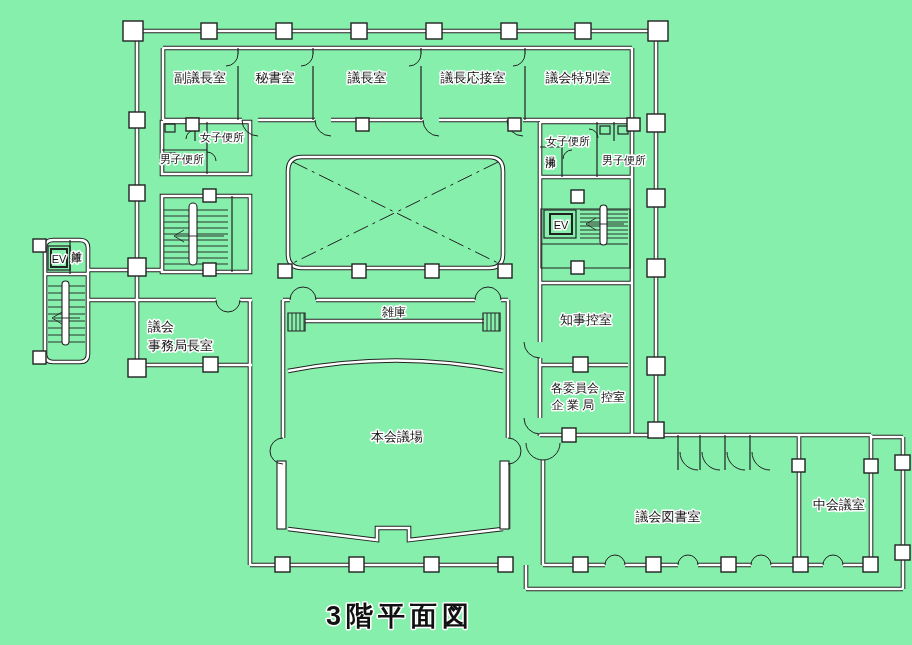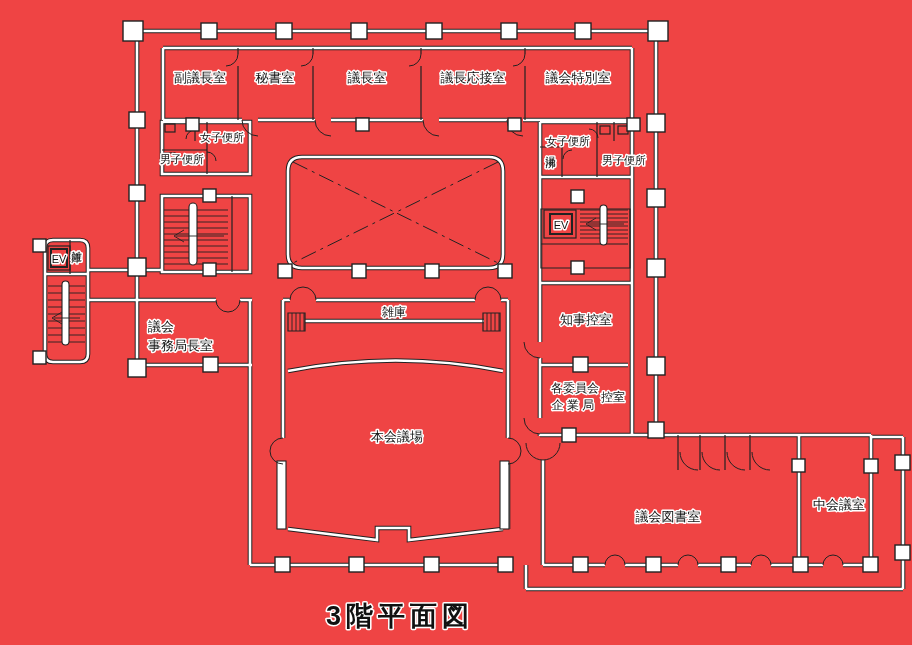--- a/index.html
+++ b/index.html
@@ -1,16 +1,16 @@
 <!DOCTYPE html>
 <html><head>
 <meta charset="utf-8">
 <style>
   html,body{margin:0;padding:0;background:#fff}
-  .plan-wrap{position:relative;width:912px;height:645px;background:#ef4444;overflow:hidden}
+  .plan-wrap{position:relative;width:912px;height:645px;background:#86efac;overflow:hidden}
   svg{display:block}
   svg text{font-family:"Liberation Sans","DejaVu Sans",sans-serif;fill:#111;text-anchor:middle;
            paint-order:stroke;stroke:#fff;stroke-width:3px;stroke-linejoin:round}
   .dbl{fill:none;stroke:#222;stroke-width:4.6}
   .dbli{fill:none;stroke:#fff;stroke-width:2.6}
   .sgl{fill:none;stroke:#222;stroke-width:1.2}
   .thin{fill:none;stroke:#222;stroke-width:0.9}
   .arc{fill:none;stroke:#222;stroke-width:1}
   .dash{fill:none;stroke:#222;stroke-width:1;stroke-dasharray:16 5 3 5}
   .col{fill:#fff;stroke:#222;stroke-width:1.4}

